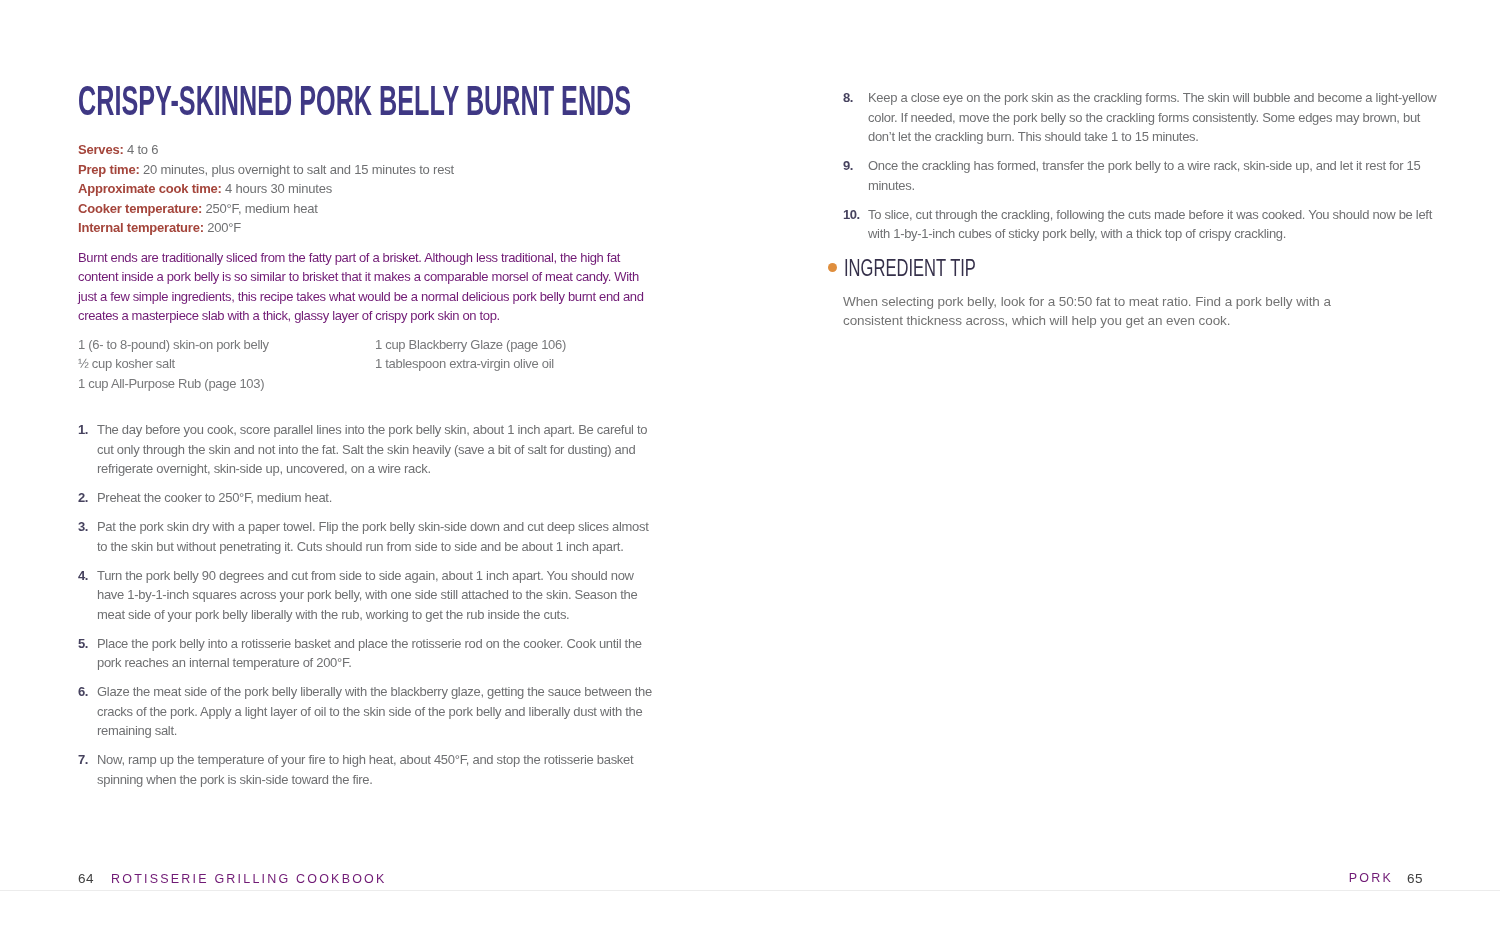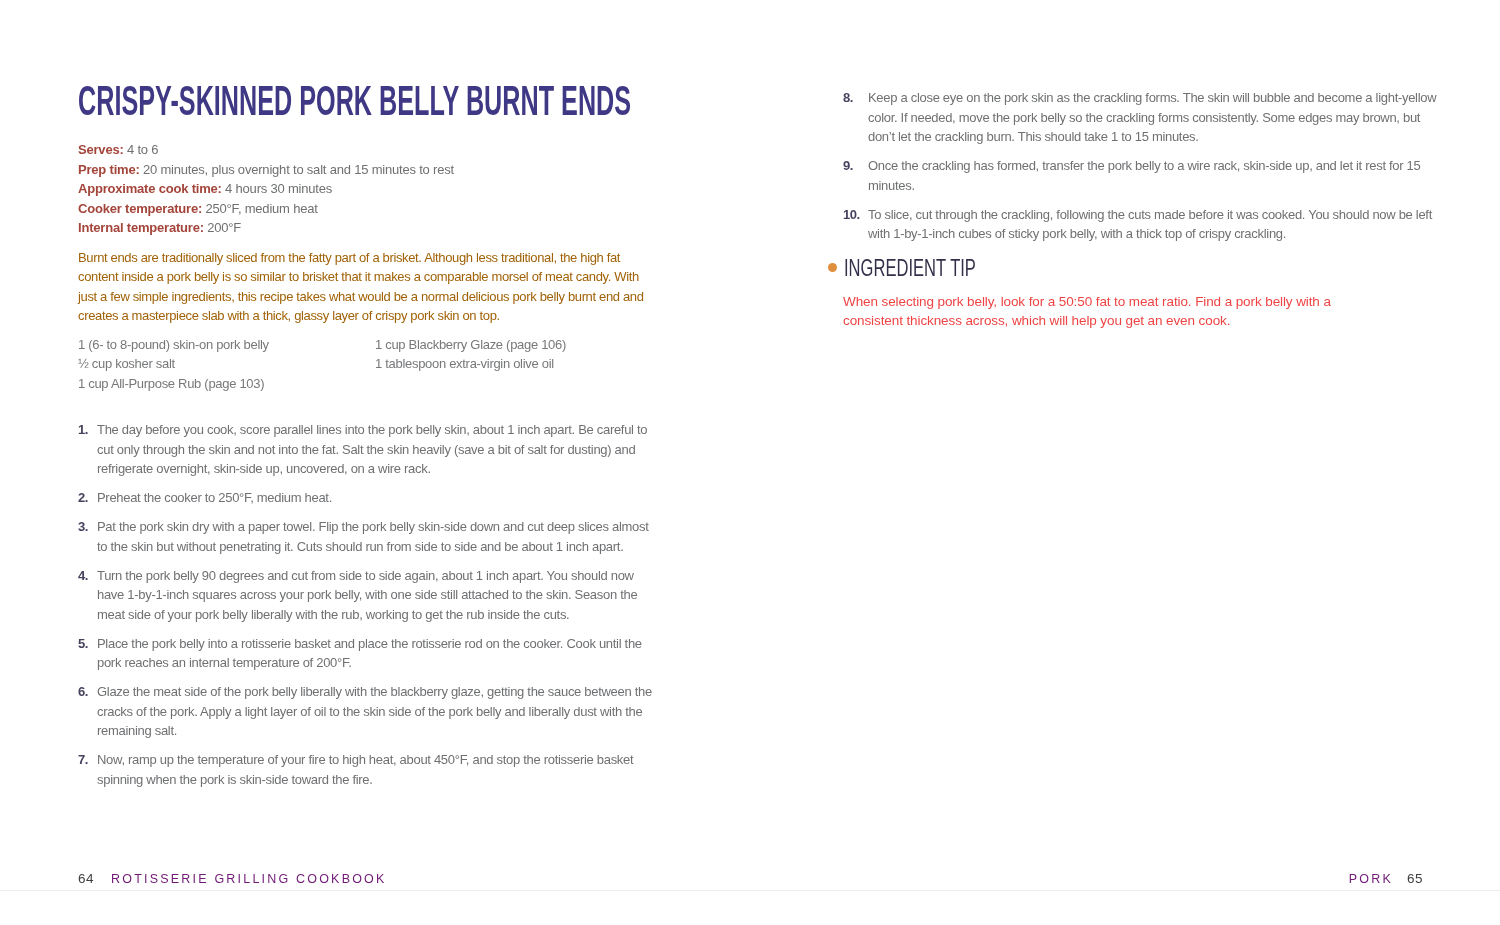--- a/index.html
+++ b/index.html
@@ -35,21 +35,21 @@
 
   .meta { margin-bottom: 10px; }
   .meta-line { font-size: 13px; line-height: 19.5px; letter-spacing: -0.2px; color: #6f7072; }
   .meta-label { font-weight: 700; color: #a4453b; }
 
   .intro {
     font-size: 13px;
     line-height: 19.5px;
     letter-spacing: -0.35px;
     margin-bottom: 9px;
-    color: #a16207;
+    color: #701a75;
   }
 
   .ingredients {
     display: flex;
     margin-bottom: 27px;
   }
   .ing-col { list-style: none; }
   .ing-col.col1 { width: 297px; }
   .ing-col.col2 { flex: 1; }
   .ing-col li { font-size: 13px; line-height: 19.6px; letter-spacing: -0.3px; color: #77787a; }
@@ -96,32 +96,32 @@
     font-weight: 400;
     color: #35304a;
     white-space: nowrap;
     transform: scaleX(0.72);
     transform-origin: 0 50%;
   }
   .tip-text {
     font-size: 13.5px;
     line-height: 19.5px;
     letter-spacing: -0.1px;
-    color: #ef4444;
+    color: #737373;
     max-width: 540px;
   }
 
   
   .footer-left {
     position: absolute; left: 78px; top: 871px;
     display: flex; align-items: baseline;
   }
   .footer-right {
     position: absolute; right: 77px; top: 871px;
-    display: flex; align-items: center;
+    display: flex; align-items: flex-start;
   }
   .folio {
     font-size: 13.5px; color: #3f3f3f; letter-spacing: 0.5px; font-weight: 400;
   }
   .running-head {
     font-size: 12.5px; color: #701a75; letter-spacing: 2.2px;
   }
   .footer-left .running-head { margin-left: 17px; }
   .footer-right .running-head { margin-right: 14px; }
 

